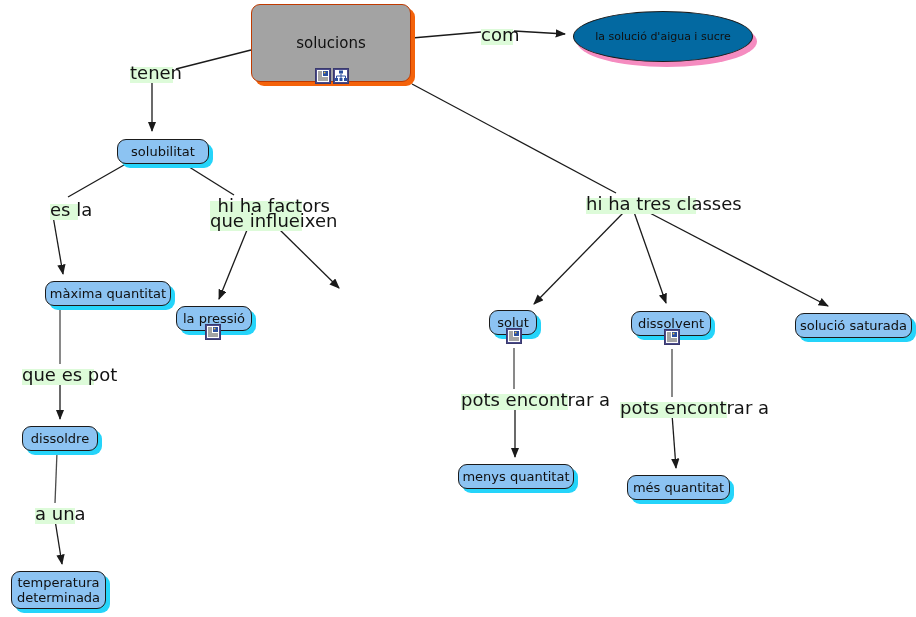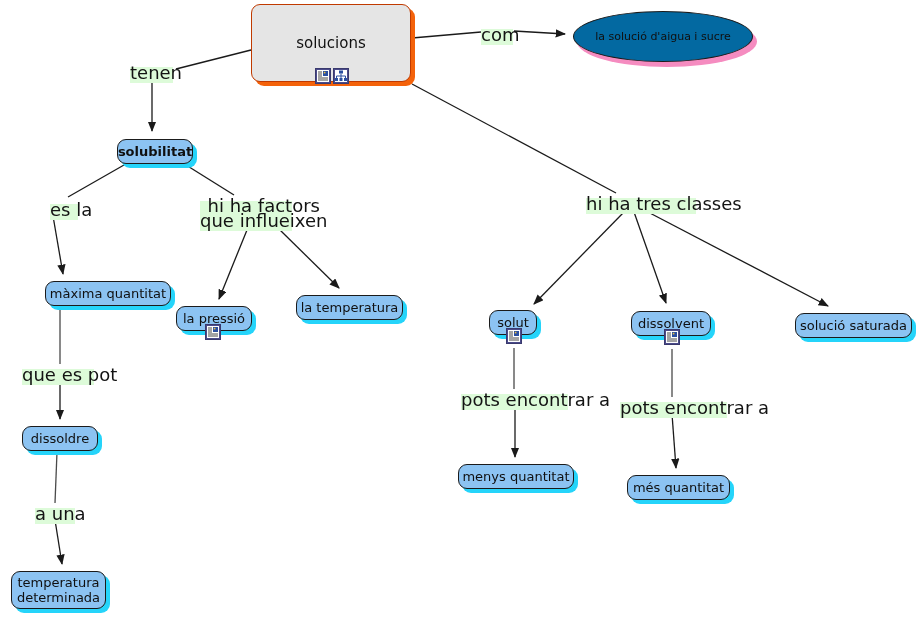--- a/index.html
+++ b/index.html
@@ -40,21 +40,21 @@
     white-space: pre;
     z-index: 5;
   }
   .node-concept {
     background: #8CC3F2;
     border: 1.4px solid #1b1b1b;
     border-radius: 9px;
     box-shadow: 4px 4px 0 0 #25D4FA;
   }
   .node-root {
-    background: #e5e5e5;
+    background: #a3a3a3;
     border: 1.6px solid #C03A00;
     border-radius: 9px;
     box-shadow: 4px 4px 0 0 #F4620A;
     font-size: 15px;
   }
   .node-ellipse {
     background: #0369a1;
     border: 1.5px solid #1b1b1b;
     border-radius: 50%;
     box-shadow: 4px 5px 0 0 #F58CC0;
@@ -174,21 +174,21 @@
   <div class="lbl-wrap" style="left:130px;top:64px;width:43px;">
     <span class="lbl-hl" style="left:0;top:3px;right:0;bottom:0;"></span>
     <span class="lbl-text">tenen</span>
   </div>
 
   <div class="lbl-wrap" style="left:50px;top:201px;width:28px;">
     <span class="lbl-hl" style="left:0;top:3px;right:0;bottom:0;"></span>
     <span class="lbl-text">es la</span>
   </div>
 
-  <div class="lbl-wrap" style="left:200px;top:198px;width:92px;">
+  <div class="lbl-wrap" style="left:210px;top:198px;width:92px;">
     <span class="lbl-hl" style="left:0;top:3px;right:0;bottom:0;"></span>
     <span class="lbl-text">hi ha factors
 que influeixen</span>
   </div>
 
   <div class="lbl-wrap" style="left:586px;top:195px;width:110px;">
     <span class="lbl-hl" style="left:0;top:3px;right:0;bottom:0;"></span>
     <span class="lbl-text">hi ha tres classes</span>
   </div>
 
@@ -241,21 +241,21 @@
         <rect x="5.5" y="9" width="3" height="3" fill="#2a4fa0"></rect>
         <rect x="10" y="9" width="3" height="3" fill="#2a4fa0"></rect>
       </svg>
     </span>
   </div>
 
   <div class="node node-ellipse" style="left:573px;top:11px;width:180px;height:51px;">
     <span>la solució d'aigua i sucre</span>
   </div>
 
-  <div class="node node-concept" style="left:117px;top:139px;width:76px;height:25px;font-weight:bold;">
+  <div class="node node-concept" style="left:117px;top:139px;width:92px;height:25px;">
     <span>solubilitat</span>
   </div>
 
   <div class="node node-concept" style="left:1px;top:281px;width:126px;height:25px;margin-left:44px;">
     <span>màxima quantitat</span>
   </div>
 
   <div class="node node-concept" style="left:176px;top:306px;width:76px;height:25px;">
     <span>la pressió</span>
   </div>
@@ -267,23 +267,20 @@
         <rect x="7.8" y="2.8" width="1.6" height="1.6" fill="#f0c040"></rect>
         <line x1="2" y1="3" x2="6" y2="3" stroke="#333" stroke-width="0.9"></line>
         <line x1="2" y1="5" x2="6" y2="5" stroke="#333" stroke-width="0.9"></line>
         <line x1="2" y1="7" x2="6" y2="7" stroke="#333" stroke-width="0.9"></line>
         <line x1="2" y1="9" x2="12" y2="9" stroke="#333" stroke-width="0.9"></line>
         <line x1="2" y1="11" x2="12" y2="11" stroke="#333" stroke-width="0.9"></line>
       </svg>
     </span>
   </div>
 
-  <div class="node node-concept" style="left:296px;top:295px;width:107px;height:25px;">
-    <span>la temperatura</span>
-  </div>
 
   <div class="node node-concept" style="left:489px;top:310px;width:48px;height:25px;">
     <span>solut</span>
   </div>
   <div class="node-icons" style="left:506px;top:328px;">
     <span class="mini-icon">
       <svg width="14" height="14" viewBox="0 0 14 14">
         <rect x="0.5" y="0.5" width="13" height="13" fill="#ffffff" stroke="#4b4b8a" stroke-width="1"></rect>
         <rect x="7" y="2" width="5" height="5" fill="#2a4fa0"></rect>
         <rect x="7.8" y="2.8" width="1.6" height="1.6" fill="#f0c040"></rect>

